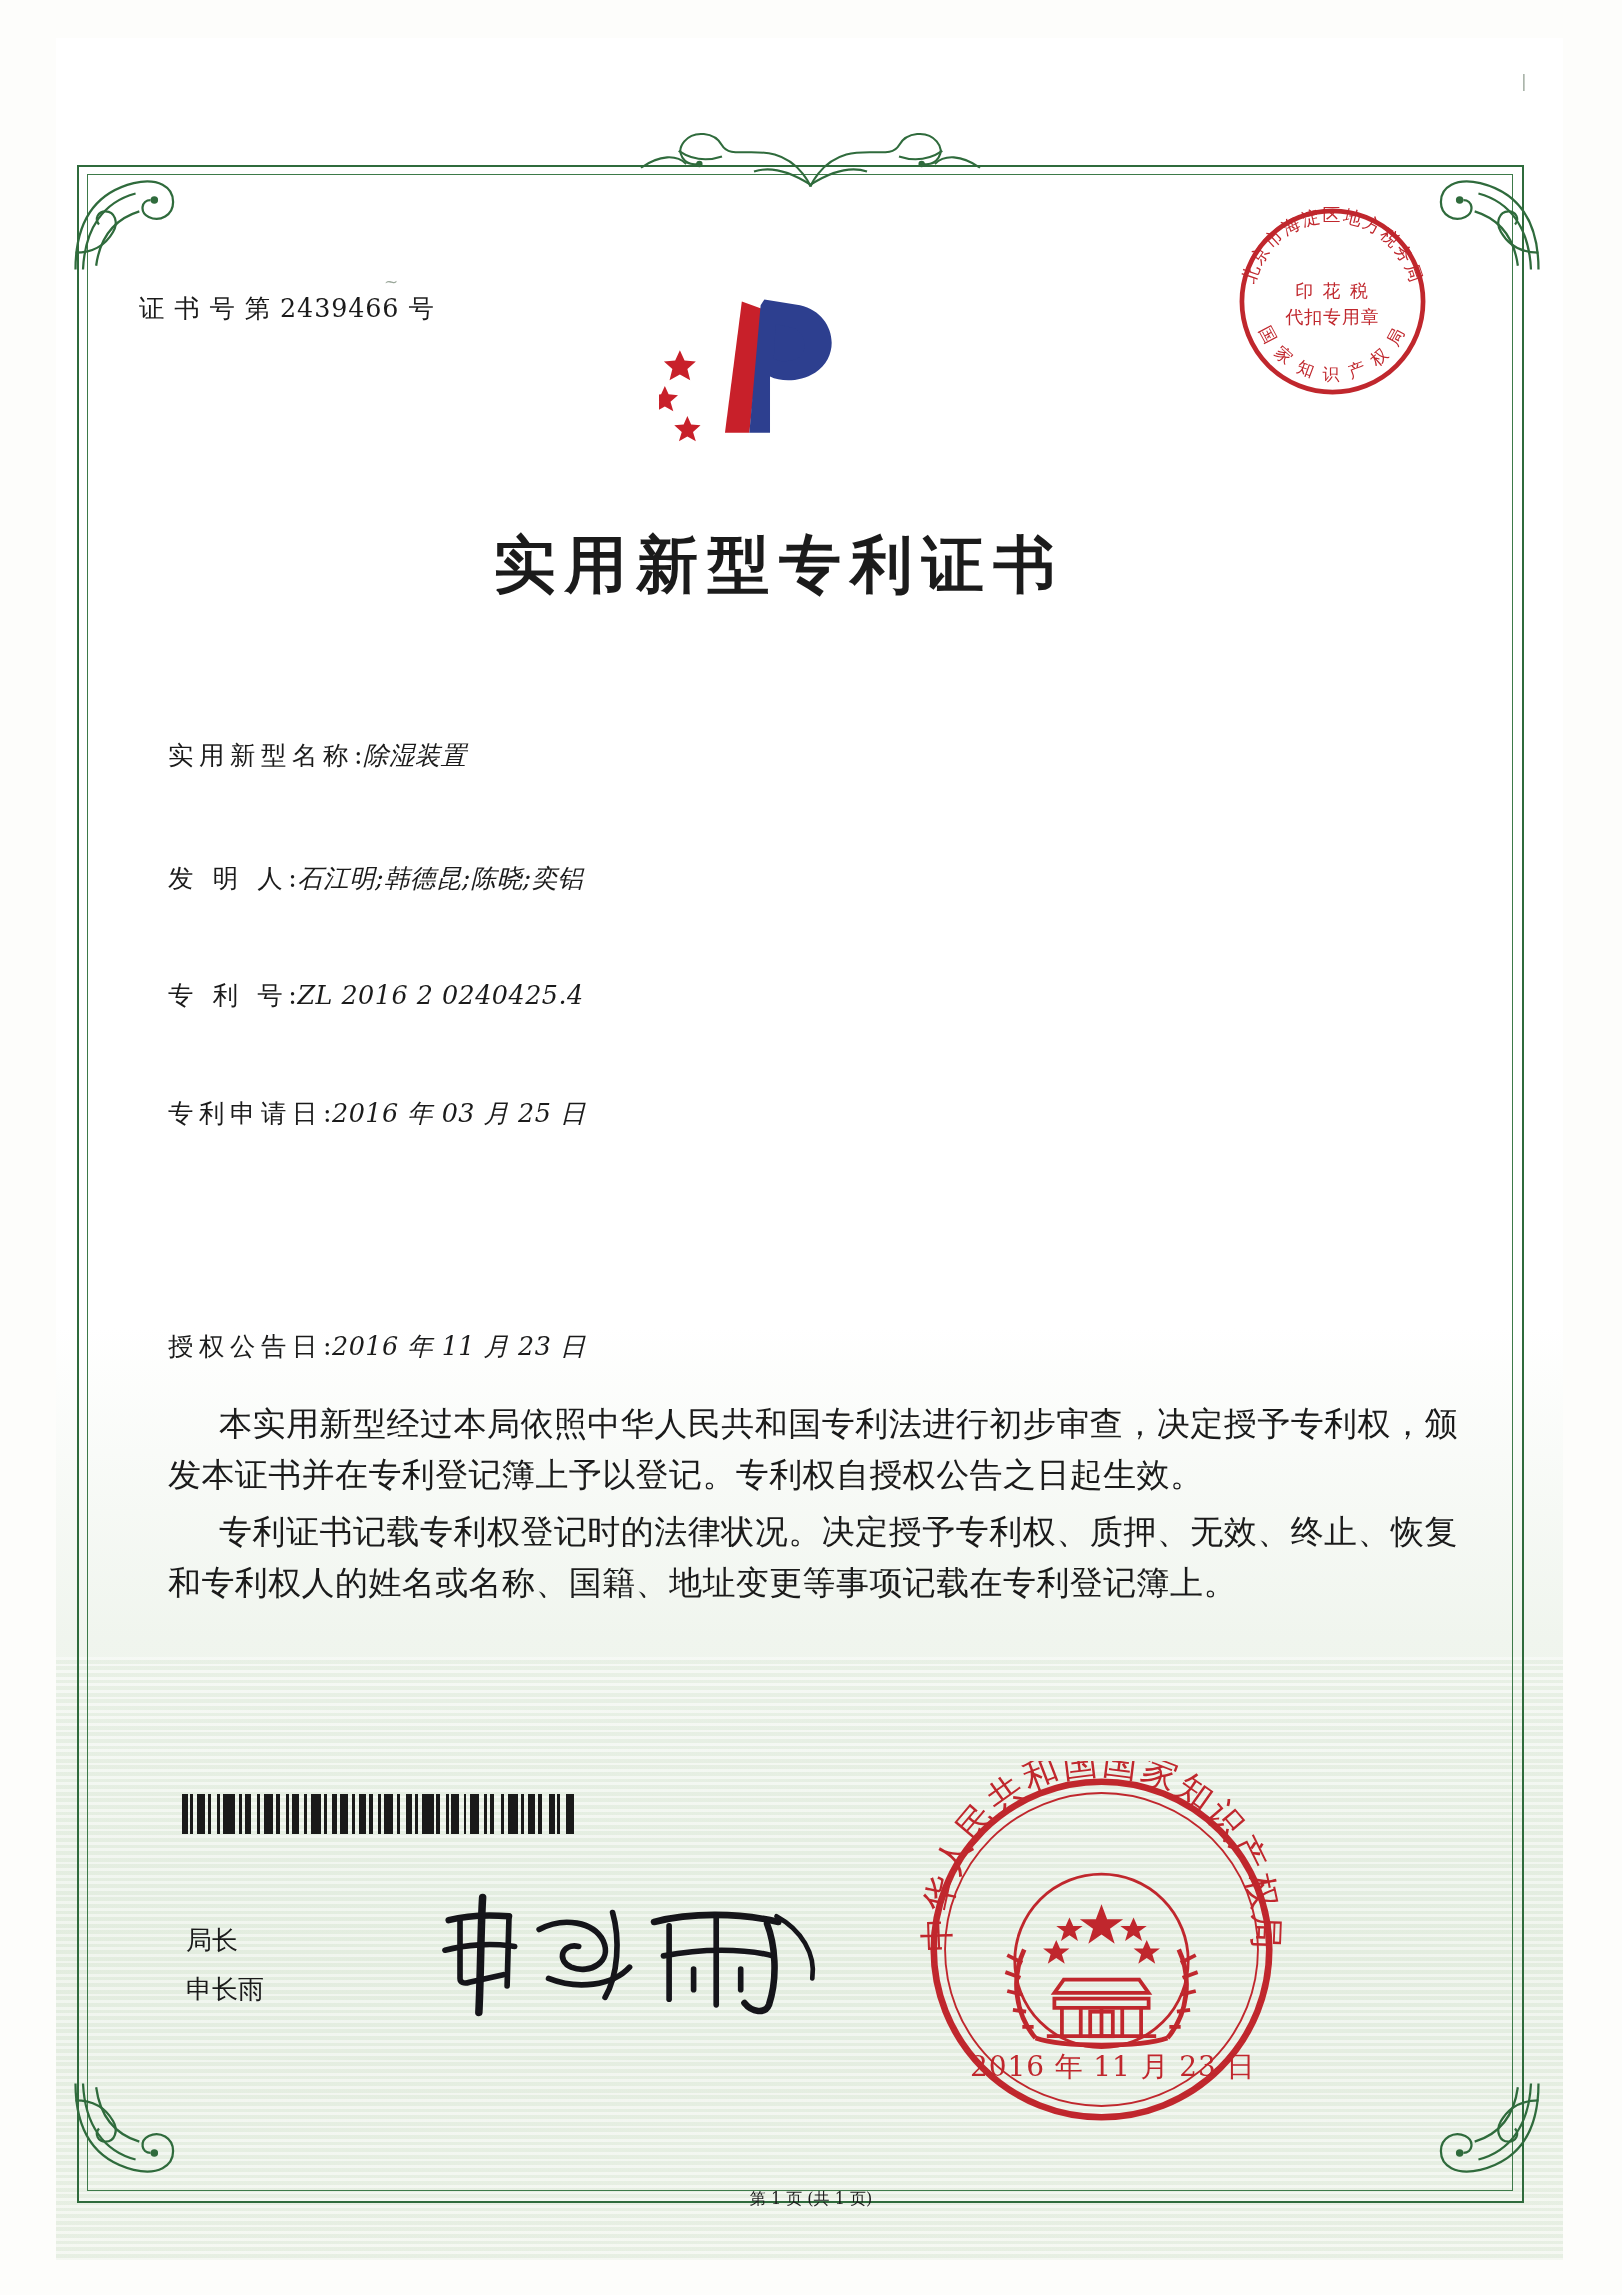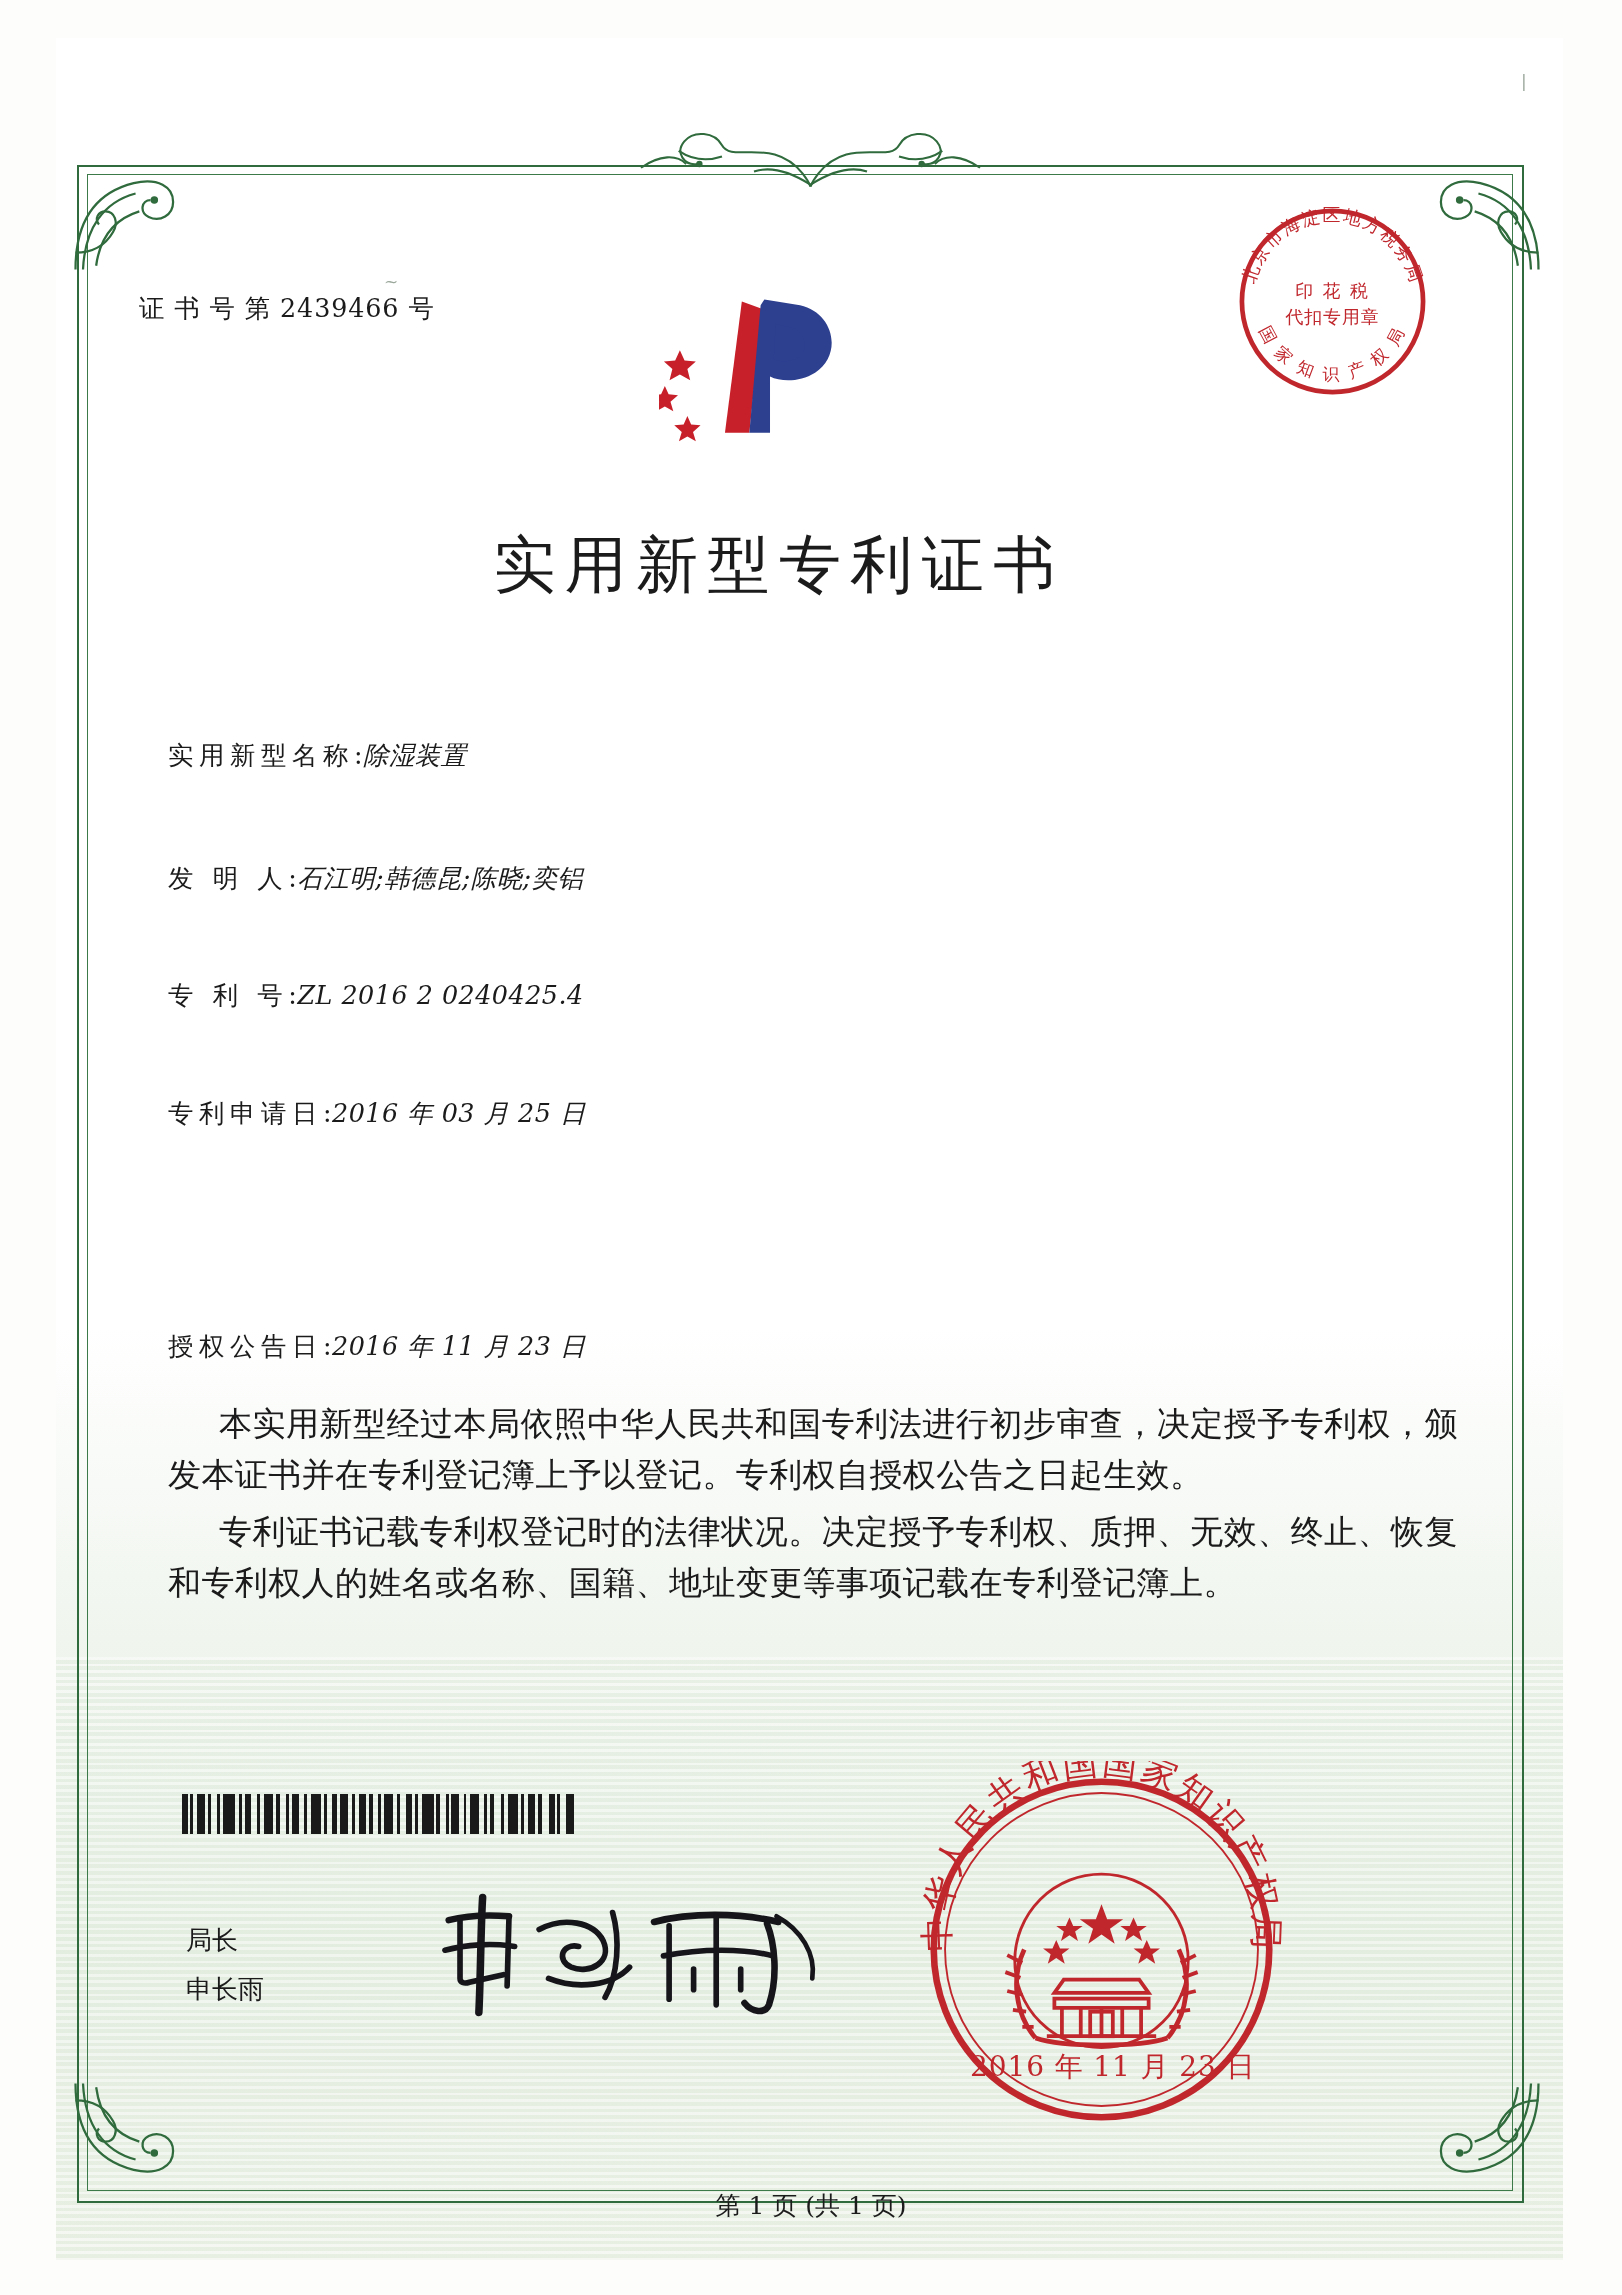--- a/index.html
+++ b/index.html
@@ -86,21 +86,21 @@
     left: 659px; top: 292px;
     width: 207px; height: 169px;
   }
 
   #main-title {
     position: absolute;
     left: 0; top: 523px;
     width: 1558px;
     text-align: center;
     font-size: 62px;
-    font-weight: normal;
+    font-weight: bold;
     letter-spacing: 9.4px;
     font-family: "DejaVu Serif", "Liberation Serif", serif;
   }
 
   
   .field {
     position: absolute;
     left: 168px;
     font-size: 25.4px;
     white-space: nowrap;
@@ -170,21 +170,21 @@
     color: #c0272d;
     letter-spacing: 0.9px;
     white-space: nowrap;
   }
 
   #footer {
     position: absolute;
     left: 0; top: 2189px;
     width: 1622px;
     text-align: center;
-    font-size: 25px;
+    font-size: 16px;
   }
   .faint-mark {
     position: absolute;
     color: #9aa79a;
     font-size: 17px;
   }
 </style>
 </head>
 <body>
 

